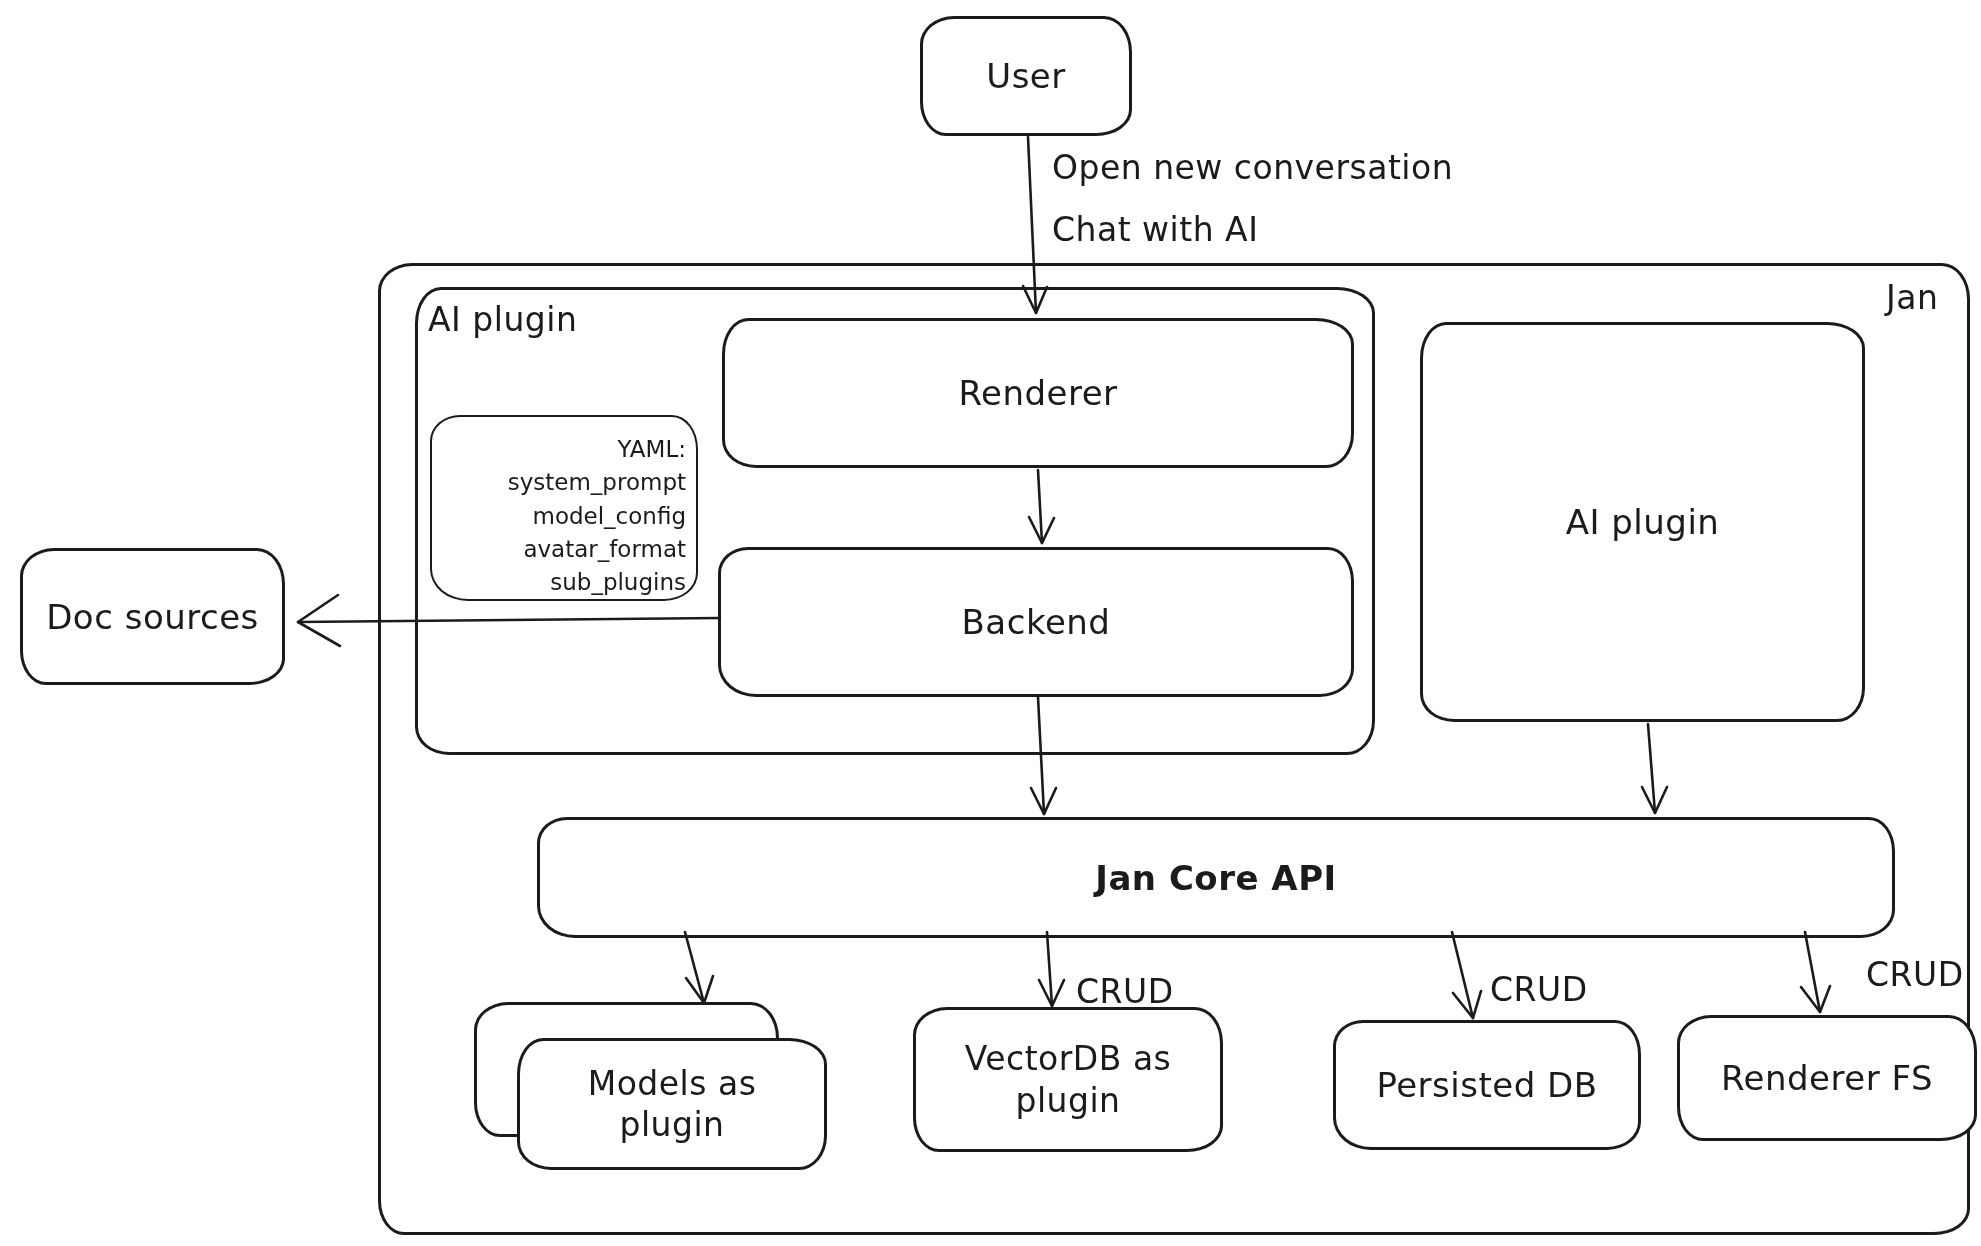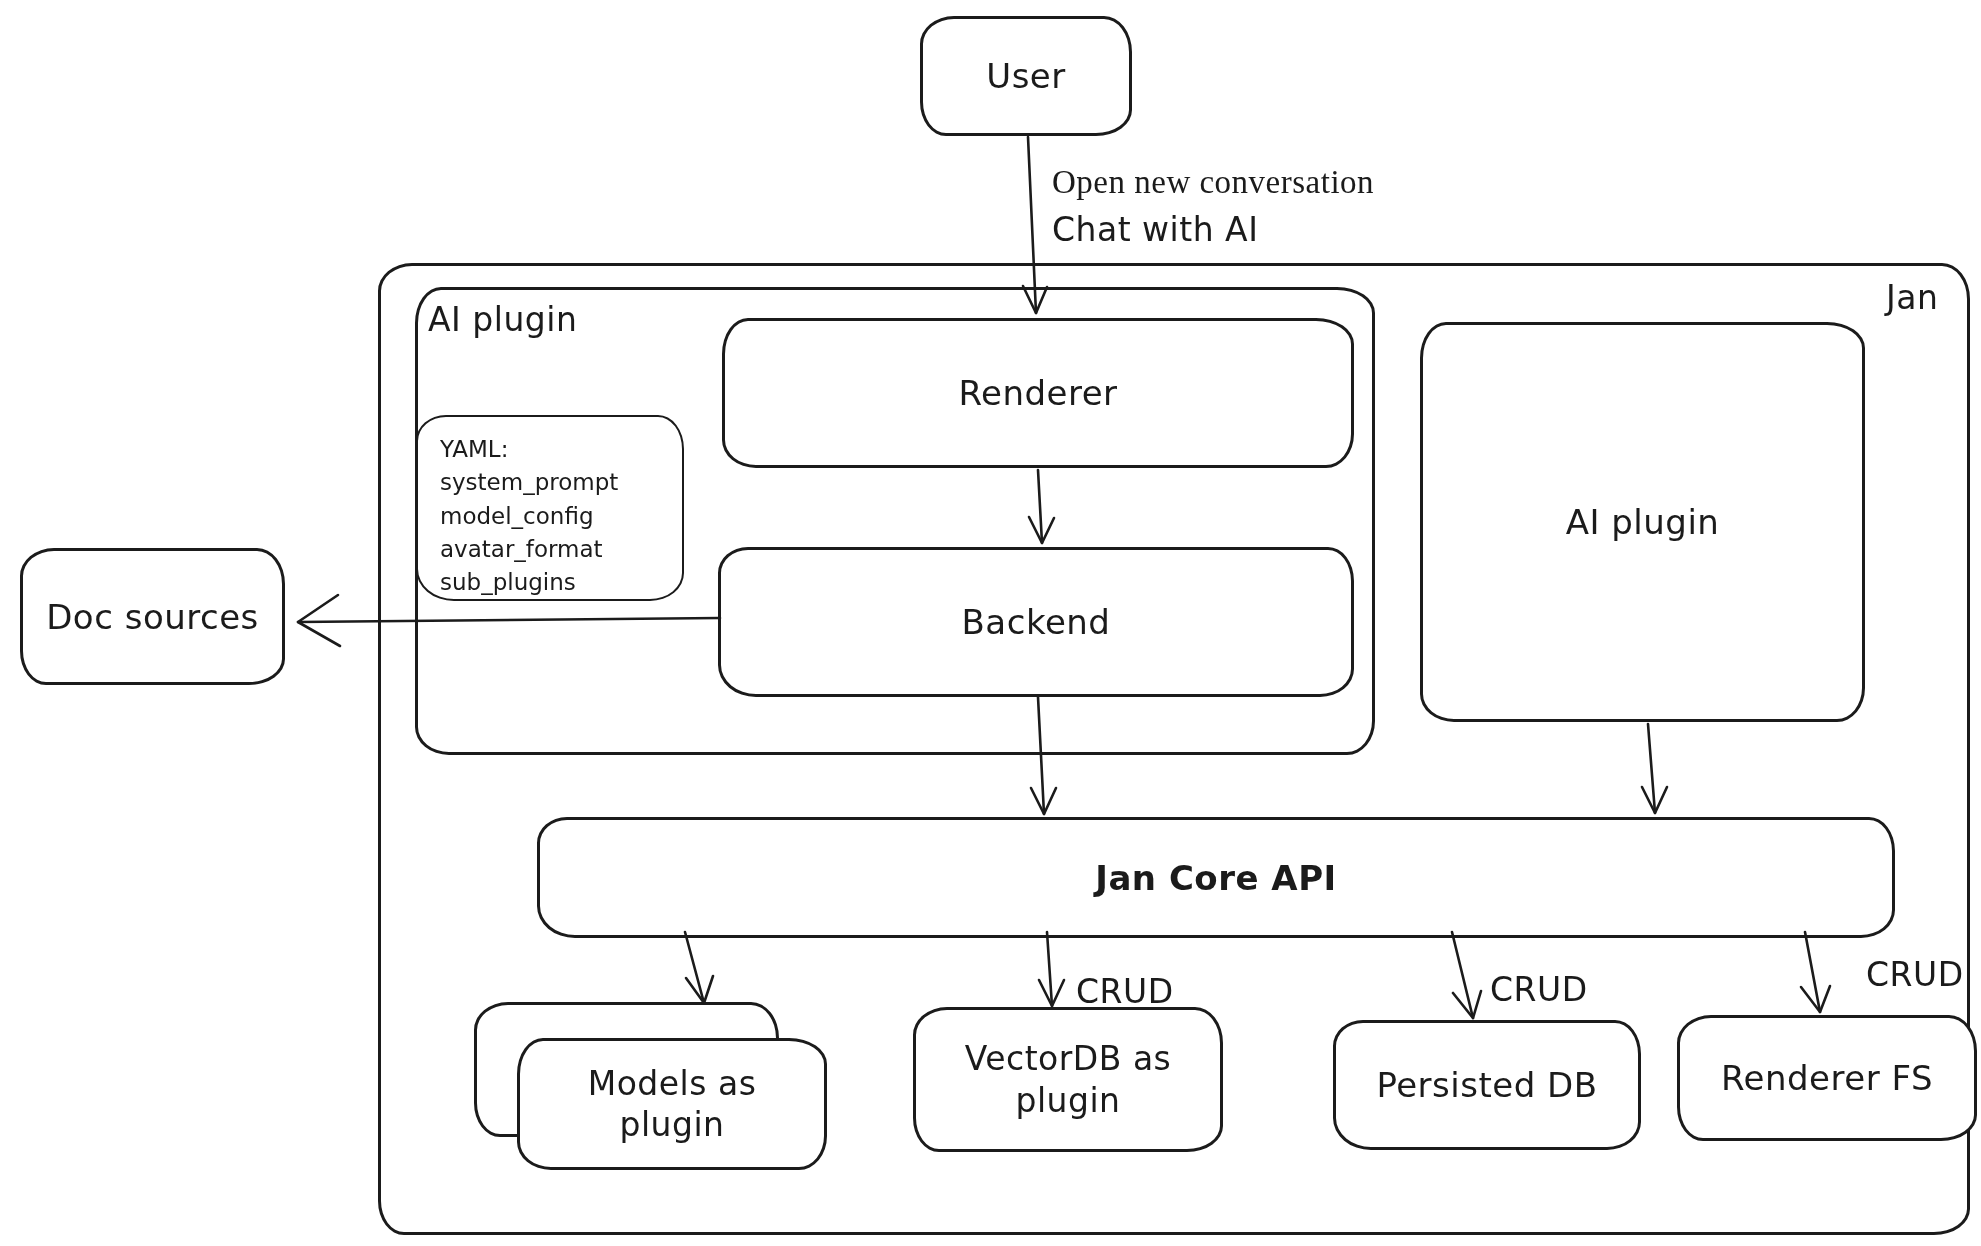--- a/index.html
+++ b/index.html
@@ -47,42 +47,42 @@
     white-space: nowrap;
     z-index: 5;
   }
   
   .user-box        { left: 920px;  top: 16px;   width: 212px;  height: 120px; }
   .jan-container   { left: 378px;  top: 263px;  width: 1592px; height: 972px; }
   .jan-label       { left: 1886px; top: 278px; }
   .aiplugin-container { left: 415px; top: 287px; width: 960px; height: 468px; }
   .aiplugin-container-label { left: 428px; top: 300px; }
   .yaml-note {
-    left: 416px; top: 415px; width: 268px; height: 186px;
+    left: 430px; top: 415px; width: 268px; height: 186px;
     position: absolute;
     border: 2.5px solid #1b1b1b;
     background: #ffffff;
     box-sizing: border-box;
     padding: 16px 10px 10px 22px;
     font-size: 23px;
     line-height: 1.45;
-    text-align: left;
+    text-align: right;
     z-index: 3;
   }
   .renderer-box    { left: 722px;  top: 318px;  width: 632px;  height: 150px; }
   .backend-box     { left: 718px;  top: 547px;  width: 636px;  height: 150px; }
   .docsources-box  { left: 20px;   top: 548px;  width: 265px;  height: 137px; }
   .aiplugin-box    { left: 1420px; top: 322px;  width: 445px;  height: 400px; }
   .jancore-box     { left: 537px;  top: 817px;  width: 1358px; height: 121px; font-weight: bold; }
   .models-backing  { left: 474px;  top: 1002px; width: 305px;  height: 135px; z-index: 2; }
   .models-box      { left: 517px;  top: 1038px; width: 310px;  height: 132px; font-size: 33px; line-height: 1.25; padding: 0 26px; }
   .vectordb-box    { left: 913px;  top: 1007px; width: 310px;  height: 145px; font-size: 33px; line-height: 1.25; padding: 0 40px; }
   .persisteddb-box { left: 1333px; top: 1020px; width: 308px;  height: 130px; }
   .persistedfs-box { left: 1677px; top: 1015px; width: 300px;  height: 126px; }
-  .lbl-open-conv   { left: 1052px; top: 164px; font-family: Liberation Serif, serif; }
+  .lbl-open-conv   { left: 1052px; top: 148px; }
   .lbl-chat-ai     { left: 1052px; top: 210px; }
   .lbl-get-stream  { left: 378px;  top: 952px; }
   .lbl-crud-vdb    { left: 1076px; top: 972px; }
   .lbl-crud-pdb    { left: 1490px; top: 970px; }
   .lbl-crud-pfs    { left: 1866px; top: 955px; }
   .arrow-layer {
     position: absolute;
     left: 0; top: 0;
     width: 1981px; height: 1246px;
     z-index: 10;

